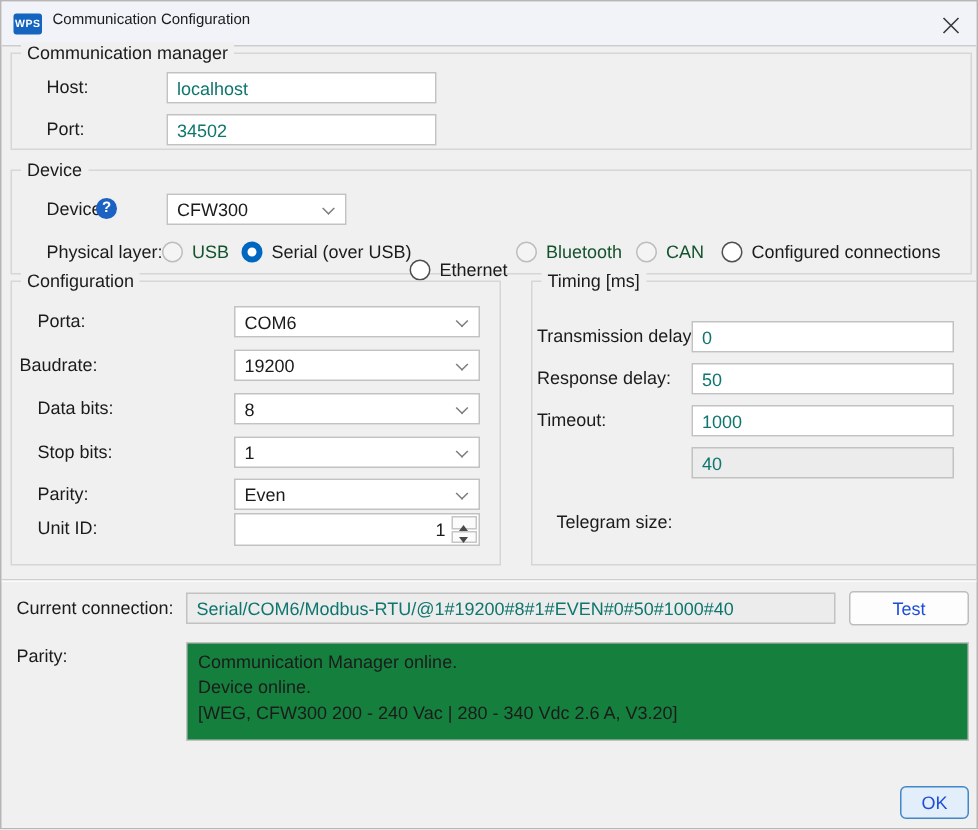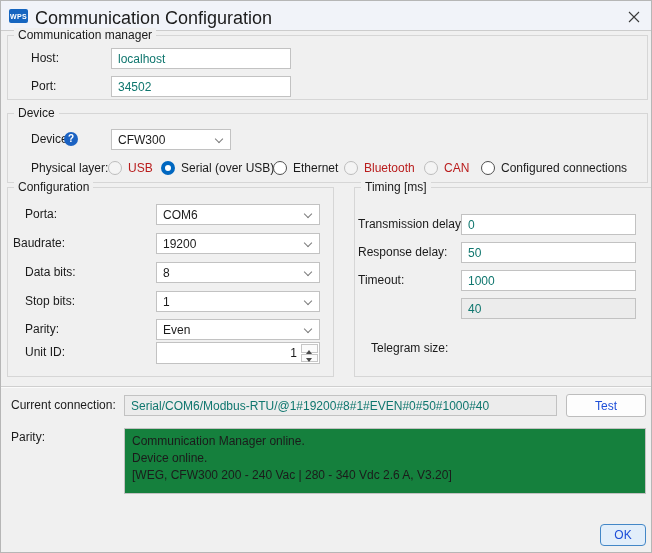--- a/index.html
+++ b/index.html
@@ -16,21 +16,21 @@
   .titlebar {
     position:absolute; left:0; top:0; width:100%; height:30px;
     background:#f1f3f9; border-bottom:1px solid #cccccc;
   }
   .app-icon {
     position:absolute; left:8px; top:8px; width:19px; height:14px;
     background:#1565c0; border-radius:2px; color:#fff;
     font-size:7px; font-weight:bold; letter-spacing:.3px;
     display:flex; align-items:center; justify-content:center;
   }
-  .title { position:absolute; left:34px; top:7px; font-size:18px; }
+  .title { position:absolute; left:34px; top:7px; font-size:10px; }
   .close-btn {
     position:absolute; right:9px; top:7px; width:17px; height:17px;
     display:flex; align-items:center; justify-content:center; cursor:pointer;
   }
 
   
   .group { position:absolute; border:1px solid #d6d6d6; }
   .group-label {
     position:absolute; top:-8px; left:6px; background:#f0f0f0;
     padding:0 4px; line-height:15px; white-space:nowrap;
@@ -56,21 +56,21 @@
   }
 
   
   .radio-item { position:absolute; top:158px; height:18px; display:flex; align-items:center; gap:6px; }
   .radio {
     width:14px; height:14px; border-radius:50%;
     border:1px solid #4f4f4f; background:#fff; flex:0 0 auto;
   }
   .radio.selected { border:4px solid #0067c0; }
   .radio-item.disabled .radio { border:1px solid #bdbdbd; background:#f4f4f4; }
-  .radio-item.disabled .radio-label { color:#b91c1c; }
+  .radio-item.disabled .radio-label { color:#14532d; }
 
   
   .spinner {
     position:absolute; height:22px; background:#fff; border:1px solid #c2c2c2;
   }
   .spinner .spin-value {
     position:absolute; right:22px; top:0; height:20px; line-height:20px;
   }
   .spin-btns {
     position:absolute; right:1px; top:1px; width:17px; height:18px;
@@ -148,21 +148,21 @@
   <span class="lbl" style="left:30px; top:157px;">Physical layer:</span>
 
   <span class="radio-item disabled" style="left:107px;">
     <span class="radio"></span>
     <span class="radio-label">USB</span>
   </span>
   <span class="radio-item" style="left:160px;">
     <span class="radio selected"></span>
     <span class="radio-label">Serial (over USB)</span>
   </span>
-  <span class="radio-item" style="left:272px;">
+  <span class="radio-item" style="left:272px;margin-top:12px;">
     <span class="radio"></span>
     <span class="radio-label">Ethernet</span>
   </span>
   <span class="radio-item disabled" style="left:343px;">
     <span class="radio"></span>
     <span class="radio-label">Bluetooth</span>
   </span>
   <span class="radio-item disabled" style="left:423px;">
     <span class="radio"></span>
     <span class="radio-label">CAN</span>

